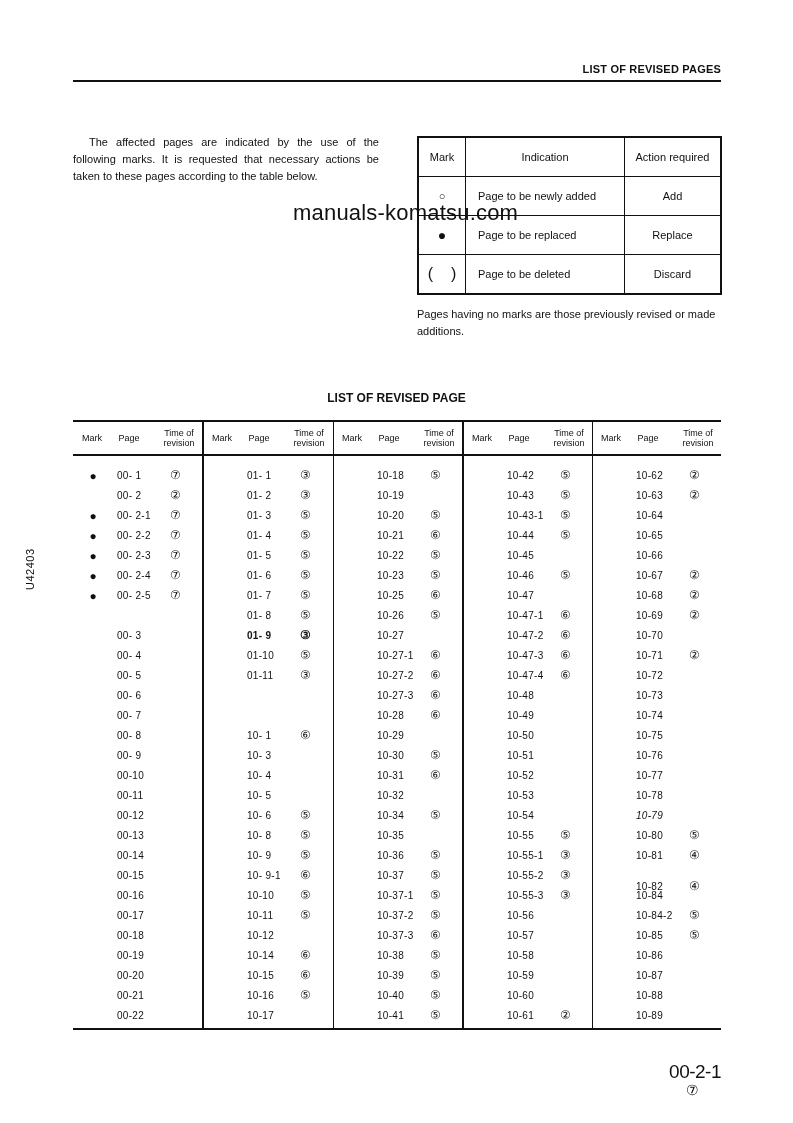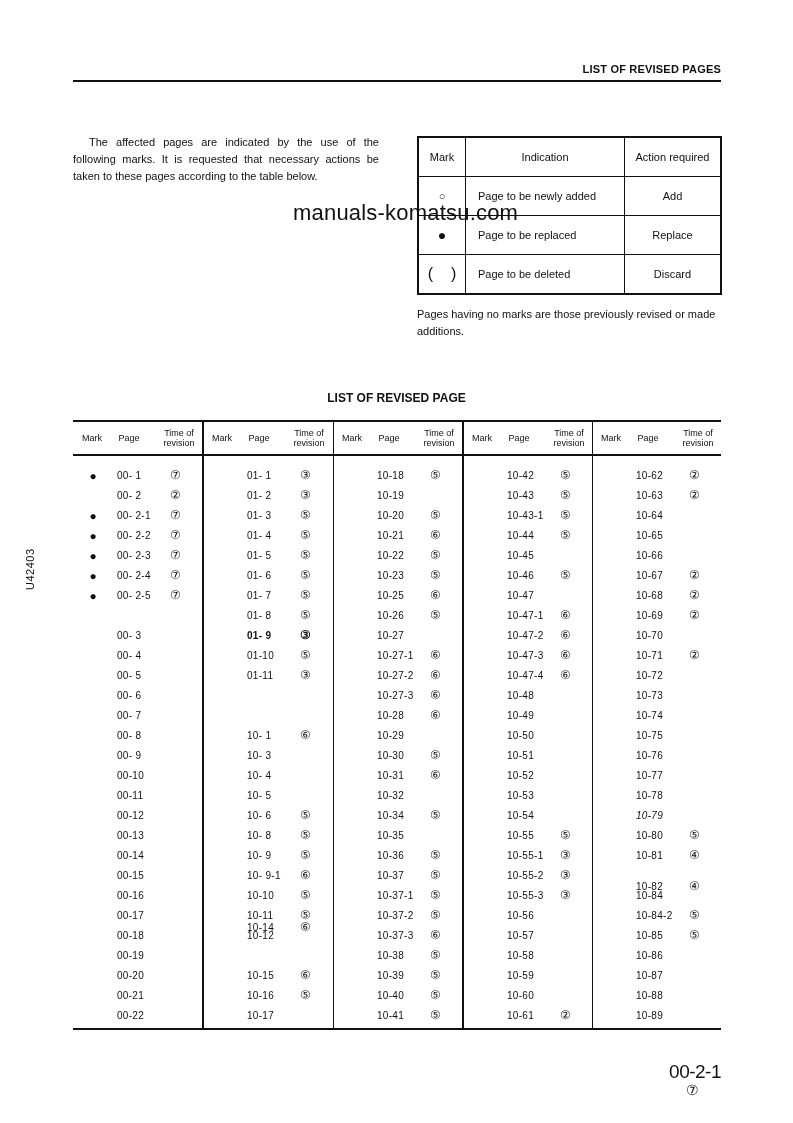--- a/index.html
+++ b/index.html
@@ -378,21 +378,21 @@
       <div class="row" style="top: 451px;">
         <span class="m"></span>
         <span class="p">10-11</span>
         <span class="t">⑤</span>
       </div>
       <div class="row" style="top: 471px;">
         <span class="m"></span>
         <span class="p">10-12</span>
         <span class="t"></span>
       </div>
-      <div class="row" style="top: 463px;">
+      <div class="row" style="top: 491px;">
         <span class="m"></span>
         <span class="p">10-14</span>
         <span class="t">⑥</span>
       </div>
       <div class="row" style="top: 511px;">
         <span class="m"></span>
         <span class="p">10-15</span>
         <span class="t">⑥</span>
       </div>
       <div class="row" style="top: 531px;">

